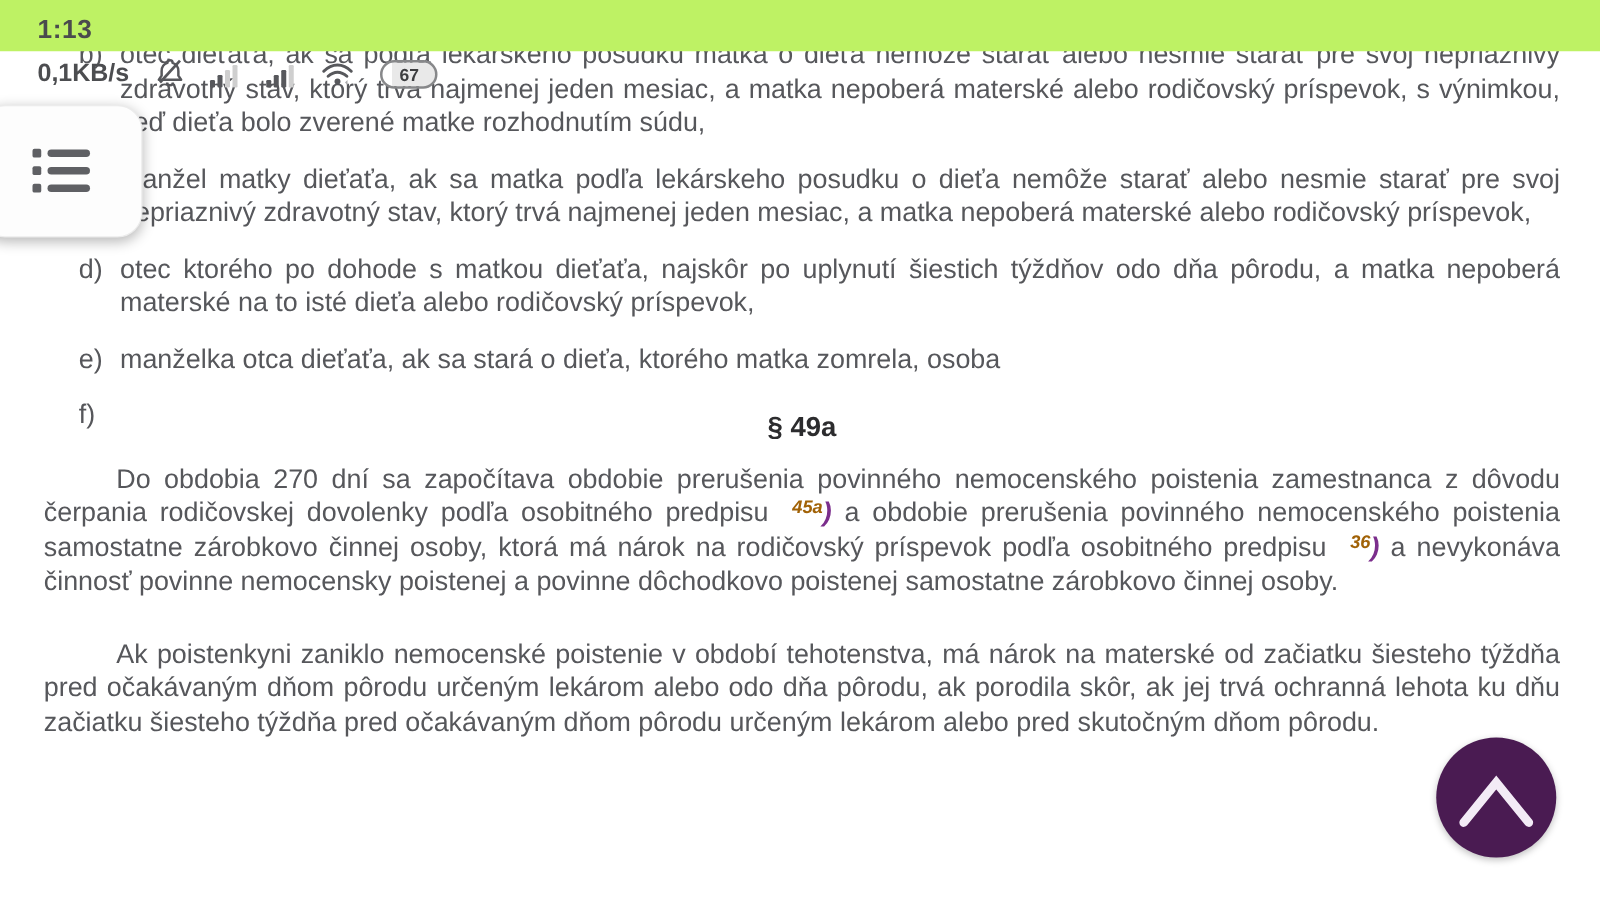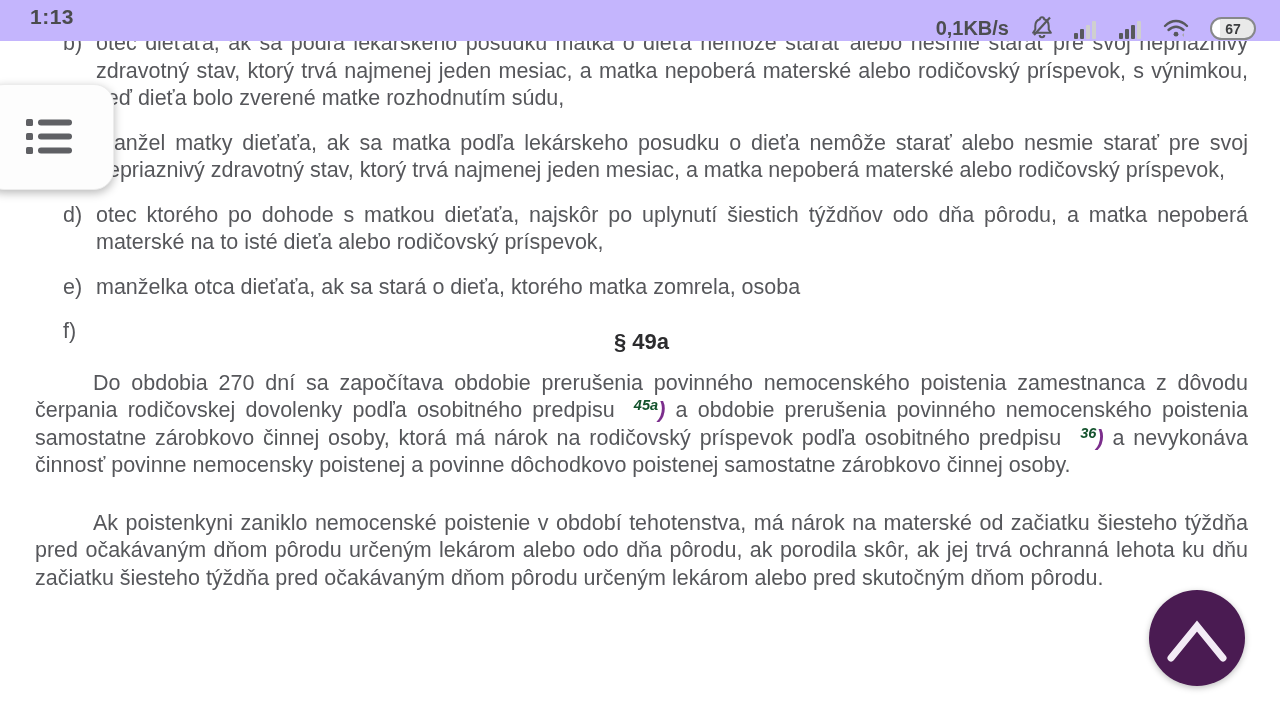--- a/index.html
+++ b/index.html
@@ -1,41 +1,41 @@
 <!DOCTYPE html>
 <html><head>
 <meta charset="utf-8">
 <style>
   * { margin:0; padding:0; box-sizing:border-box; }
   html,body { width:1280px; height:720px; overflow:hidden; background:#ffffff;
               font-family:"Liberation Sans","DejaVu Sans",sans-serif; }
   .screen { position:relative; width:1280px; height:720px; background:#fff; }
 
   
-  .statusbar { position:absolute; top:0; left:0; right:0; height:41px; background:#c4b5fd;
+  .statusbar { position:absolute; top:0; left:0; right:0; height:41px; background:#bef264;
                z-index:20; display:flex; justify-content:space-between; align-items:flex-start;
-               padding:5px 24px 0 30px; }
+               padding:12px 24px 0 30px;flex-direction:column; }
   .time { font-size:21px; font-weight:bold; color:#4a4b4d; letter-spacing:0.5px; }
   .sb-right { display:flex; align-items:flex-end; gap:19px; margin-top:9px; }
   .speed { font-size:20px; font-weight:bold; color:#4c4d50; margin-right:2px; }
   .sb-icon { display:inline-flex; align-items:center; }
   .battery { width:46px; height:23px; border:2.5px solid #87888a; border-radius:12px;
              display:flex; align-items:center; justify-content:center;
              font-size:14px; font-weight:bold; color:#3d3e40;
              background:linear-gradient(to right,#ffffff 18%,#e9e9e9 18%); }
 
   
   .doc { position:absolute; top:0; left:0; width:1280px; padding:30px 32px 0 35px;
          color:#56575b; font-size:21.5px; line-height:27.5px; text-align:justify; z-index:1; }
   .list-item { position:relative; margin:0 0 17px 28px; padding-left:33px; }
   .list-item .lbl { position:absolute; left:0; top:0; }
   .section-heading { font-size:22px; font-weight:bold; color:#2c2c2e;
                      margin:27px 0 14px; text-align:center; }
   .para { margin:0 0 30px; text-indent:58px; }
-  .fnref { color:#14532d; font-weight:bold; font-style:italic; font-size:0.68em;
+  .fnref { color:#a16207; font-weight:bold; font-style:italic; font-size:0.68em;
            vertical-align:7px; line-height:0;margin-left:19px; }
   .fnparen { color:#7b2e8c; font-weight:bold; font-style:italic; }
 
   
   .toc-fab { position:absolute; left:-16px; top:84px; width:130px; height:106px;
              background:#fdfdfd; border:1px solid #ececec; border-radius:20px;
              box-shadow:0 3px 10px rgba(0,0,0,0.28); z-index:15;
              display:flex; align-items:center; justify-content:center; cursor:pointer; }
   .scroll-fab { position:absolute; left:1149px; top:590px; width:96px; height:96px;
                 border-radius:50%; background:#4a1b52; z-index:15; border:none;

